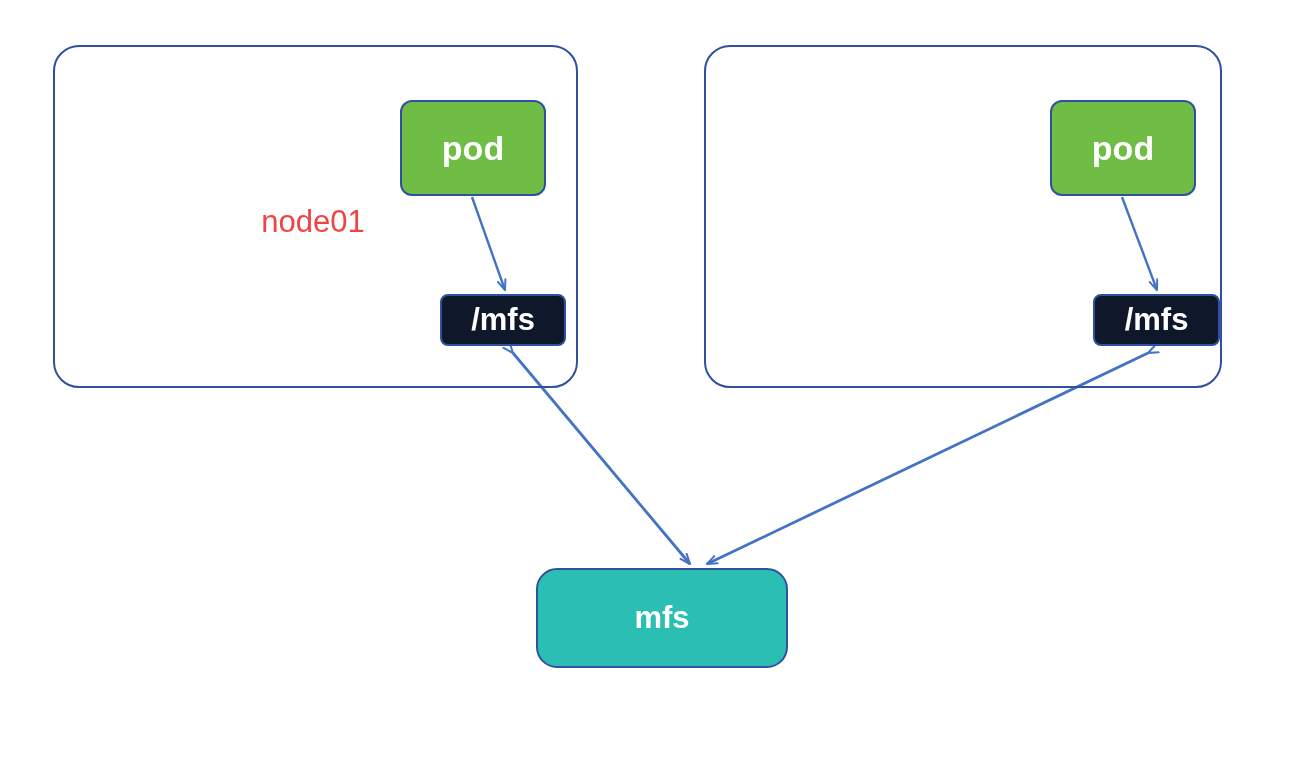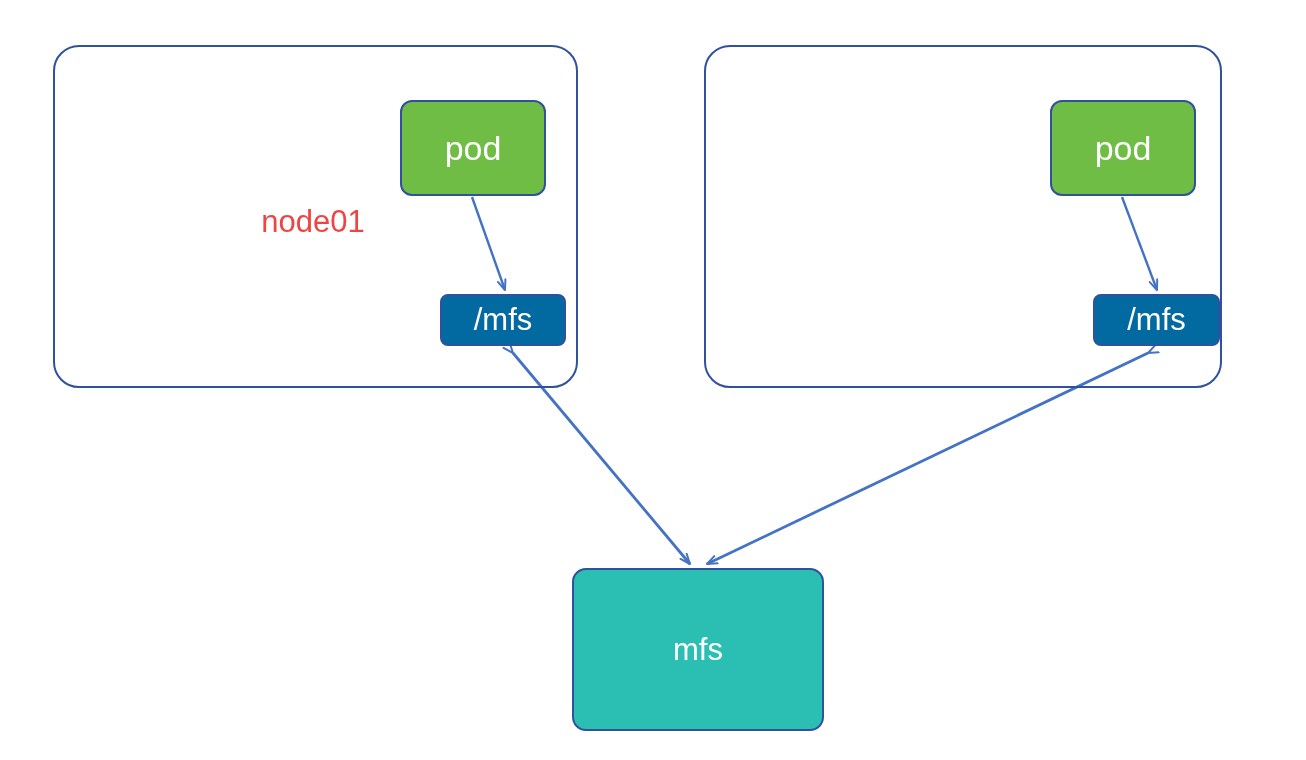--- a/index.html
+++ b/index.html
@@ -39,28 +39,29 @@
   }
   .shape-box {
     position: absolute;
     box-sizing: border-box;
     border: 2px solid #30519E;
     display: flex;
     align-items: center;
     justify-content: center;
     color: #ffffff;
     white-space: nowrap;
+    font-weight: bold;
   }
   .pod-box {
     background: #70BD45;
     border-radius: 12px;
     font-size: 34px;
   }
   .mount-box {
-    background: #0369a1;
+    background: #0f172a;
     border-radius: 8px;
     font-size: 31px;
   }
   .storage-box {
     background: #2BBFB3;
     border-radius: 14px;
     font-size: 31px;
   }
 </style>
 </head>
@@ -93,15 +94,15 @@
   <div class="shape-box pod-box" style="left:400px; top:100px; width:146px; height:96px;">pod</div>
 
   <div class="shape-box mount-box" style="left:440px; top:294px; width:126px; height:52px;">/mfs</div>
 
   <div class="node-container" style="left:704px; top:45px; width:518px; height:343px;"></div>
 
   <div class="shape-box pod-box" style="left:1050px; top:100px; width:146px; height:96px;">pod</div>
 
   <div class="shape-box mount-box" style="left:1093px; top:294px; width:127px; height:52px;">/mfs</div>
 
-  <div class="shape-box storage-box" style="left:572px; top:568px; width:252px; height:163px;">mfs</div>
+  <div class="shape-box storage-box" style="left:536px; top:568px; width:252px; height:100px;border-radius:21px;">mfs</div>
 
 </div>
 
 </body></html>

